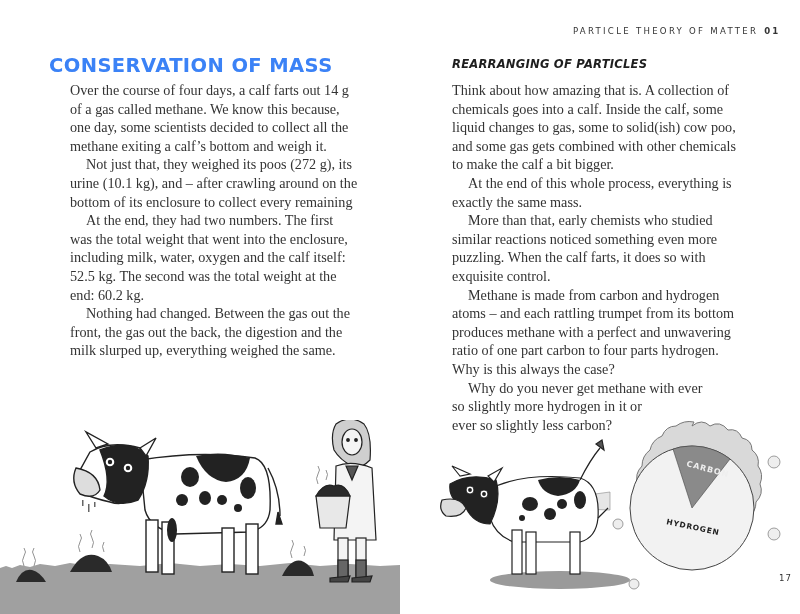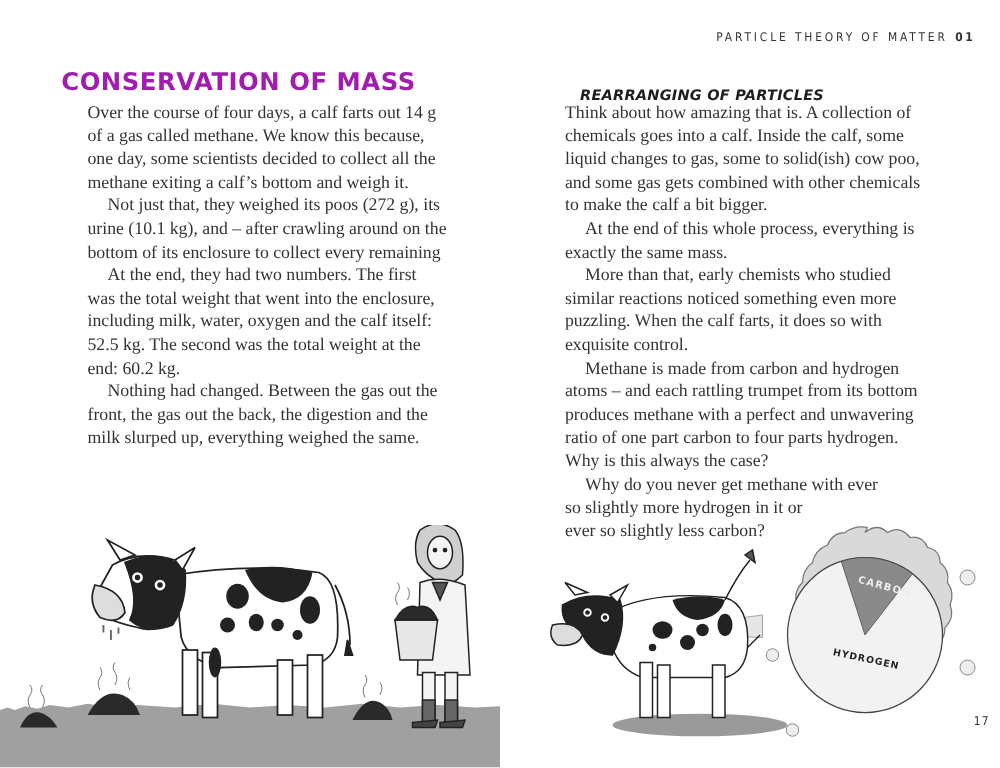--- a/index.html
+++ b/index.html
@@ -5,22 +5,22 @@
   html,body{margin:0;padding:0;}
   body{width:800px;height:614px;background:#ffffff;position:relative;overflow:hidden;
        font-family:"Liberation Serif","DejaVu Serif",serif;color:#2b2b2b;}
   .page{position:absolute;top:0;height:564px;}
   .page-left{left:0;width:400px;}
   .page-right{left:400px;width:400px;}
   .running-head{position:absolute;top:25px;left:173px;font-family:"DejaVu Sans Condensed","DejaVu Sans",sans-serif;
        font-size:9.5px;letter-spacing:2.3px;color:#333;white-space:nowrap;}
   .running-head .chap{font-weight:bold;margin-left:6px;letter-spacing:2px;}
   h1.title{position:absolute;top:54px;left:49px;margin:0;font-family:"DejaVu Sans",sans-serif;font-weight:bold;
-       font-size:19.5px;letter-spacing:0.4px;color:#a21caf;white-space:nowrap;}
-  h2.subtitle{position:absolute;top:57px;left:52px;margin:12px;font-family:"DejaVu Sans",sans-serif;font-weight:bold;
+       font-size:19.5px;letter-spacing:0.4px;color:#3b82f6;white-space:nowrap;}
+  h2.subtitle{position:absolute;top:57px;left:52px;margin:0;font-family:"DejaVu Sans",sans-serif;font-weight:bold;
        font-style:italic;font-size:11.6px;letter-spacing:0.2px;color:#1e1e1e;white-space:nowrap;}
   .body-text{position:absolute;font-size:14.2px;line-height:18.6px;color:#333;}
   .body-text p{margin:0;text-indent:16px;}
   .body-text p.first{text-indent:0;}
   .left-text{top:81px;left:49px;width:296px;margin-left:21px;}
   .right-text{top:81px;left:52px;width:300px;}
   .line{display:block;white-space:nowrap;}
   .folio{position:absolute;top:572px;left:338px;font-family:"DejaVu Sans Condensed","DejaVu Sans",sans-serif;
        font-size:9.5px;letter-spacing:1px;color:#333;margin-left:41px;}
   .illus{position:absolute;}

